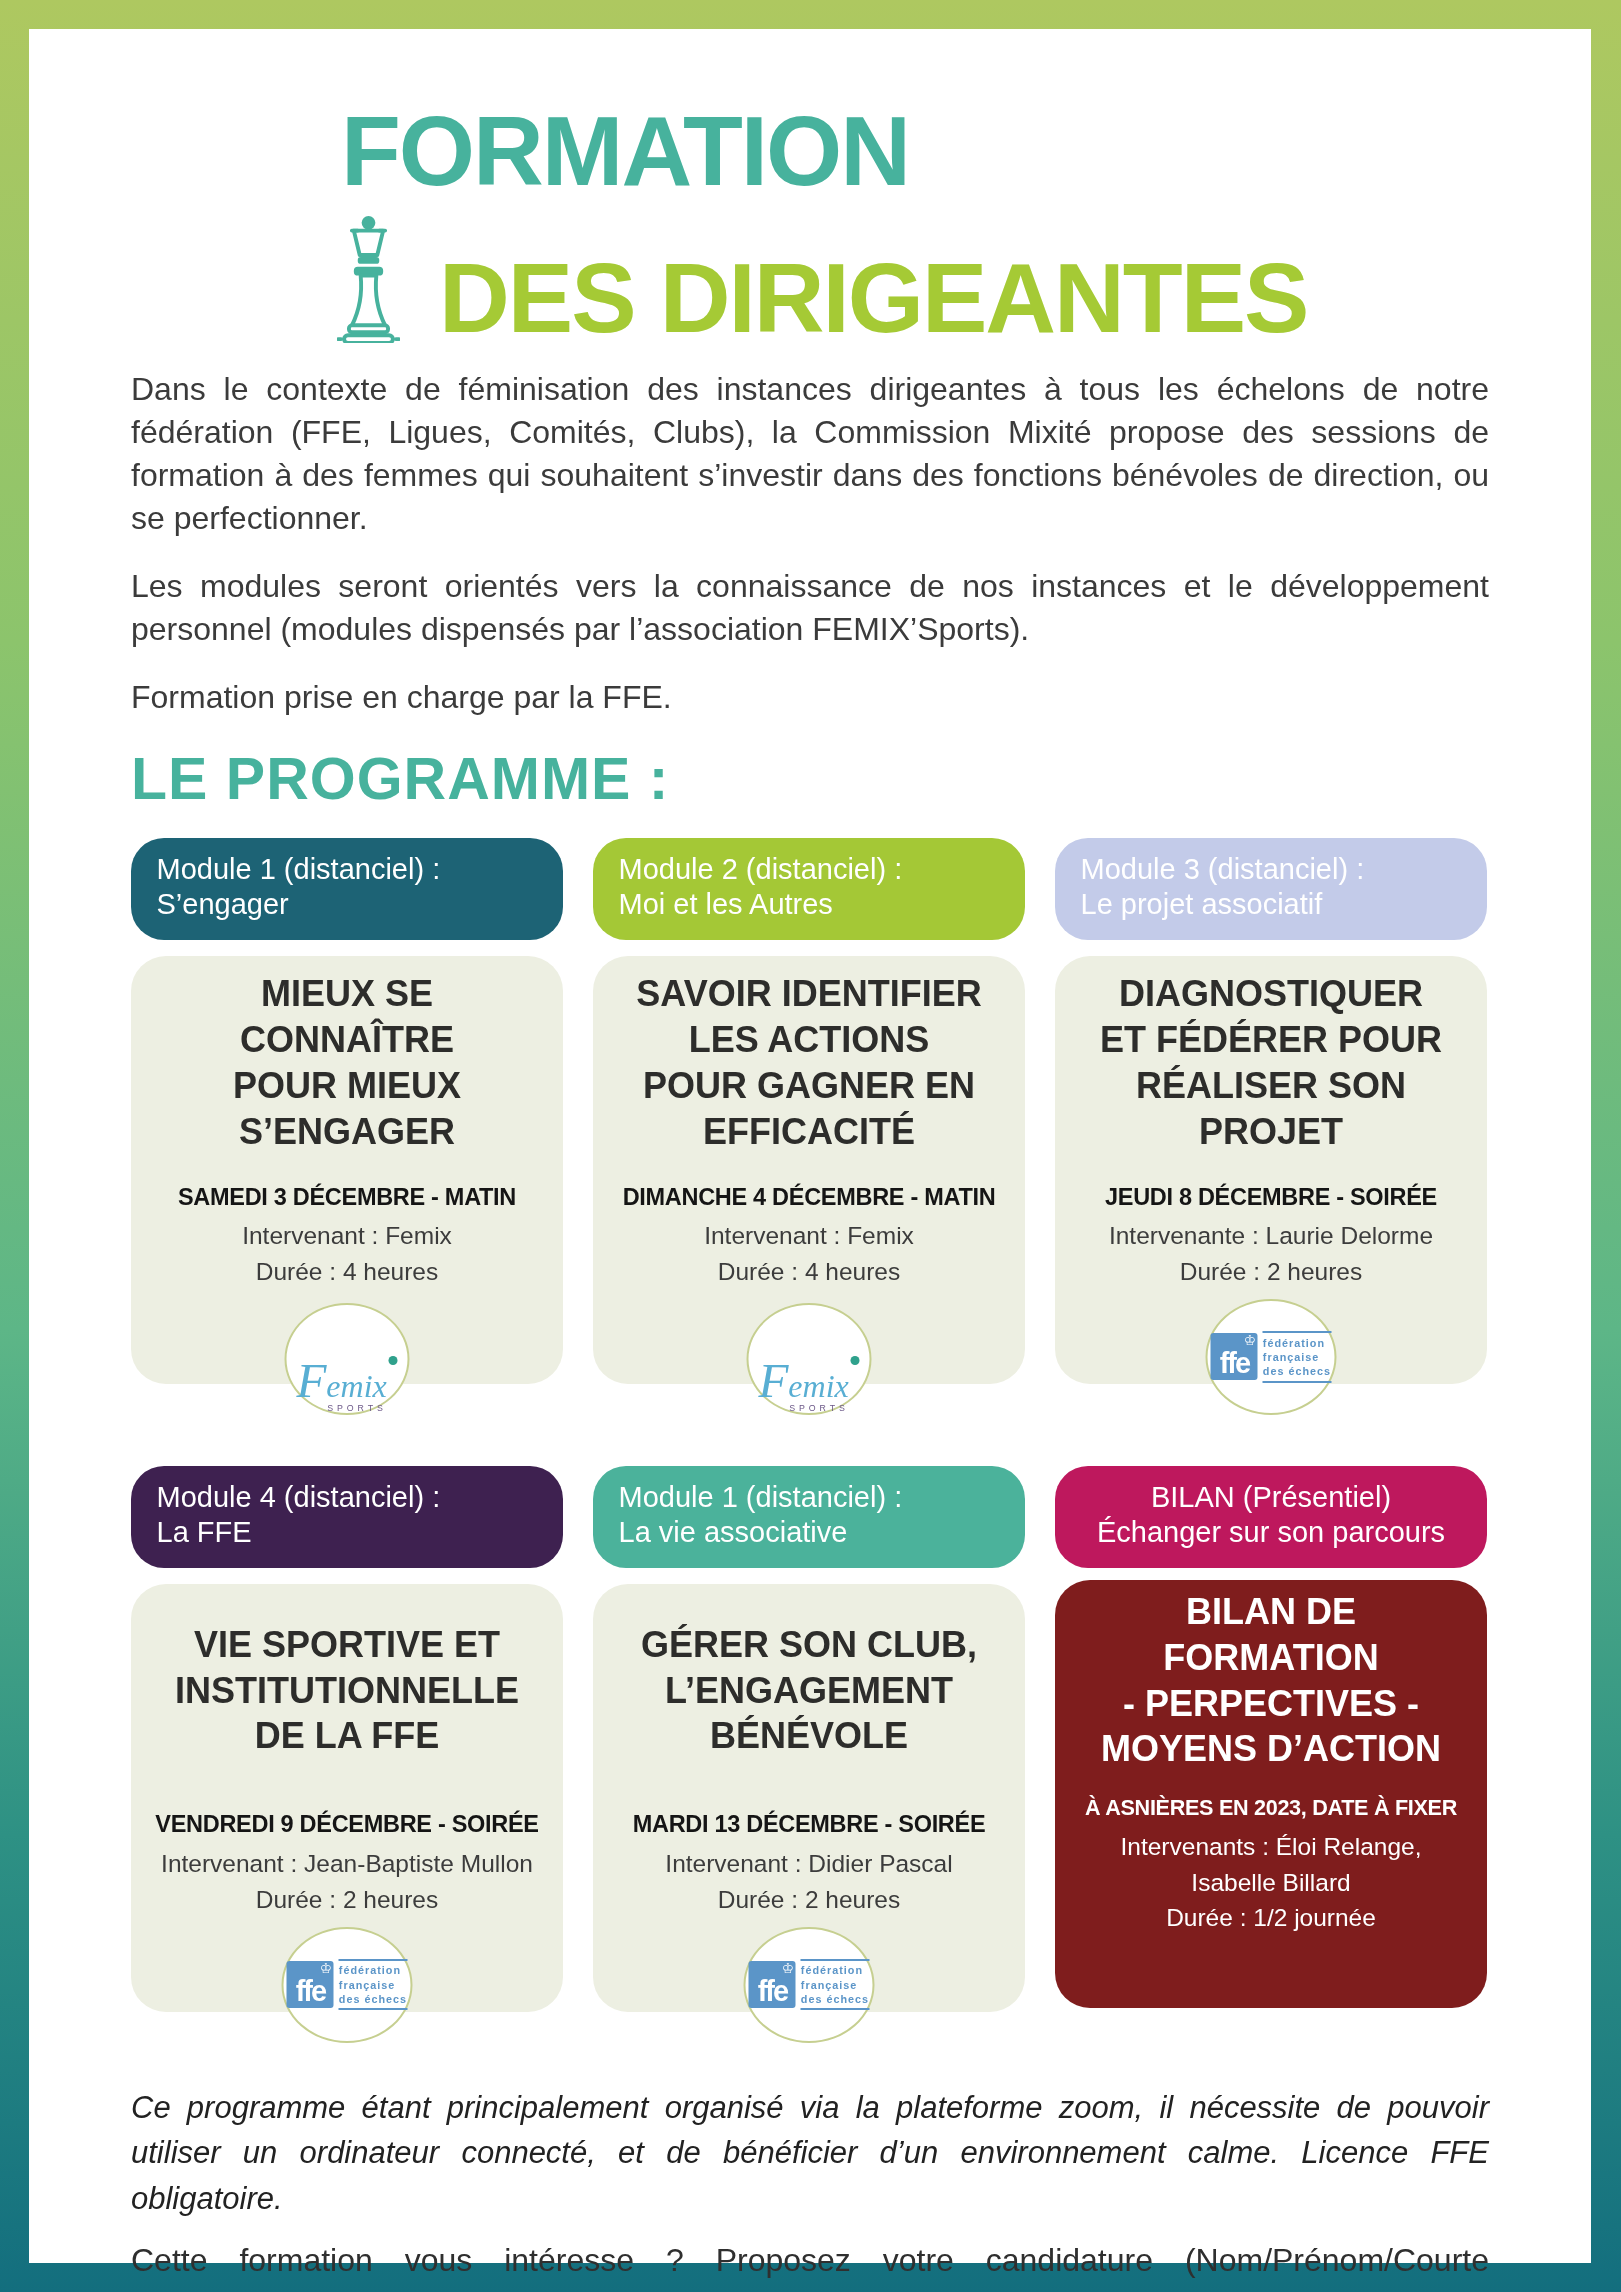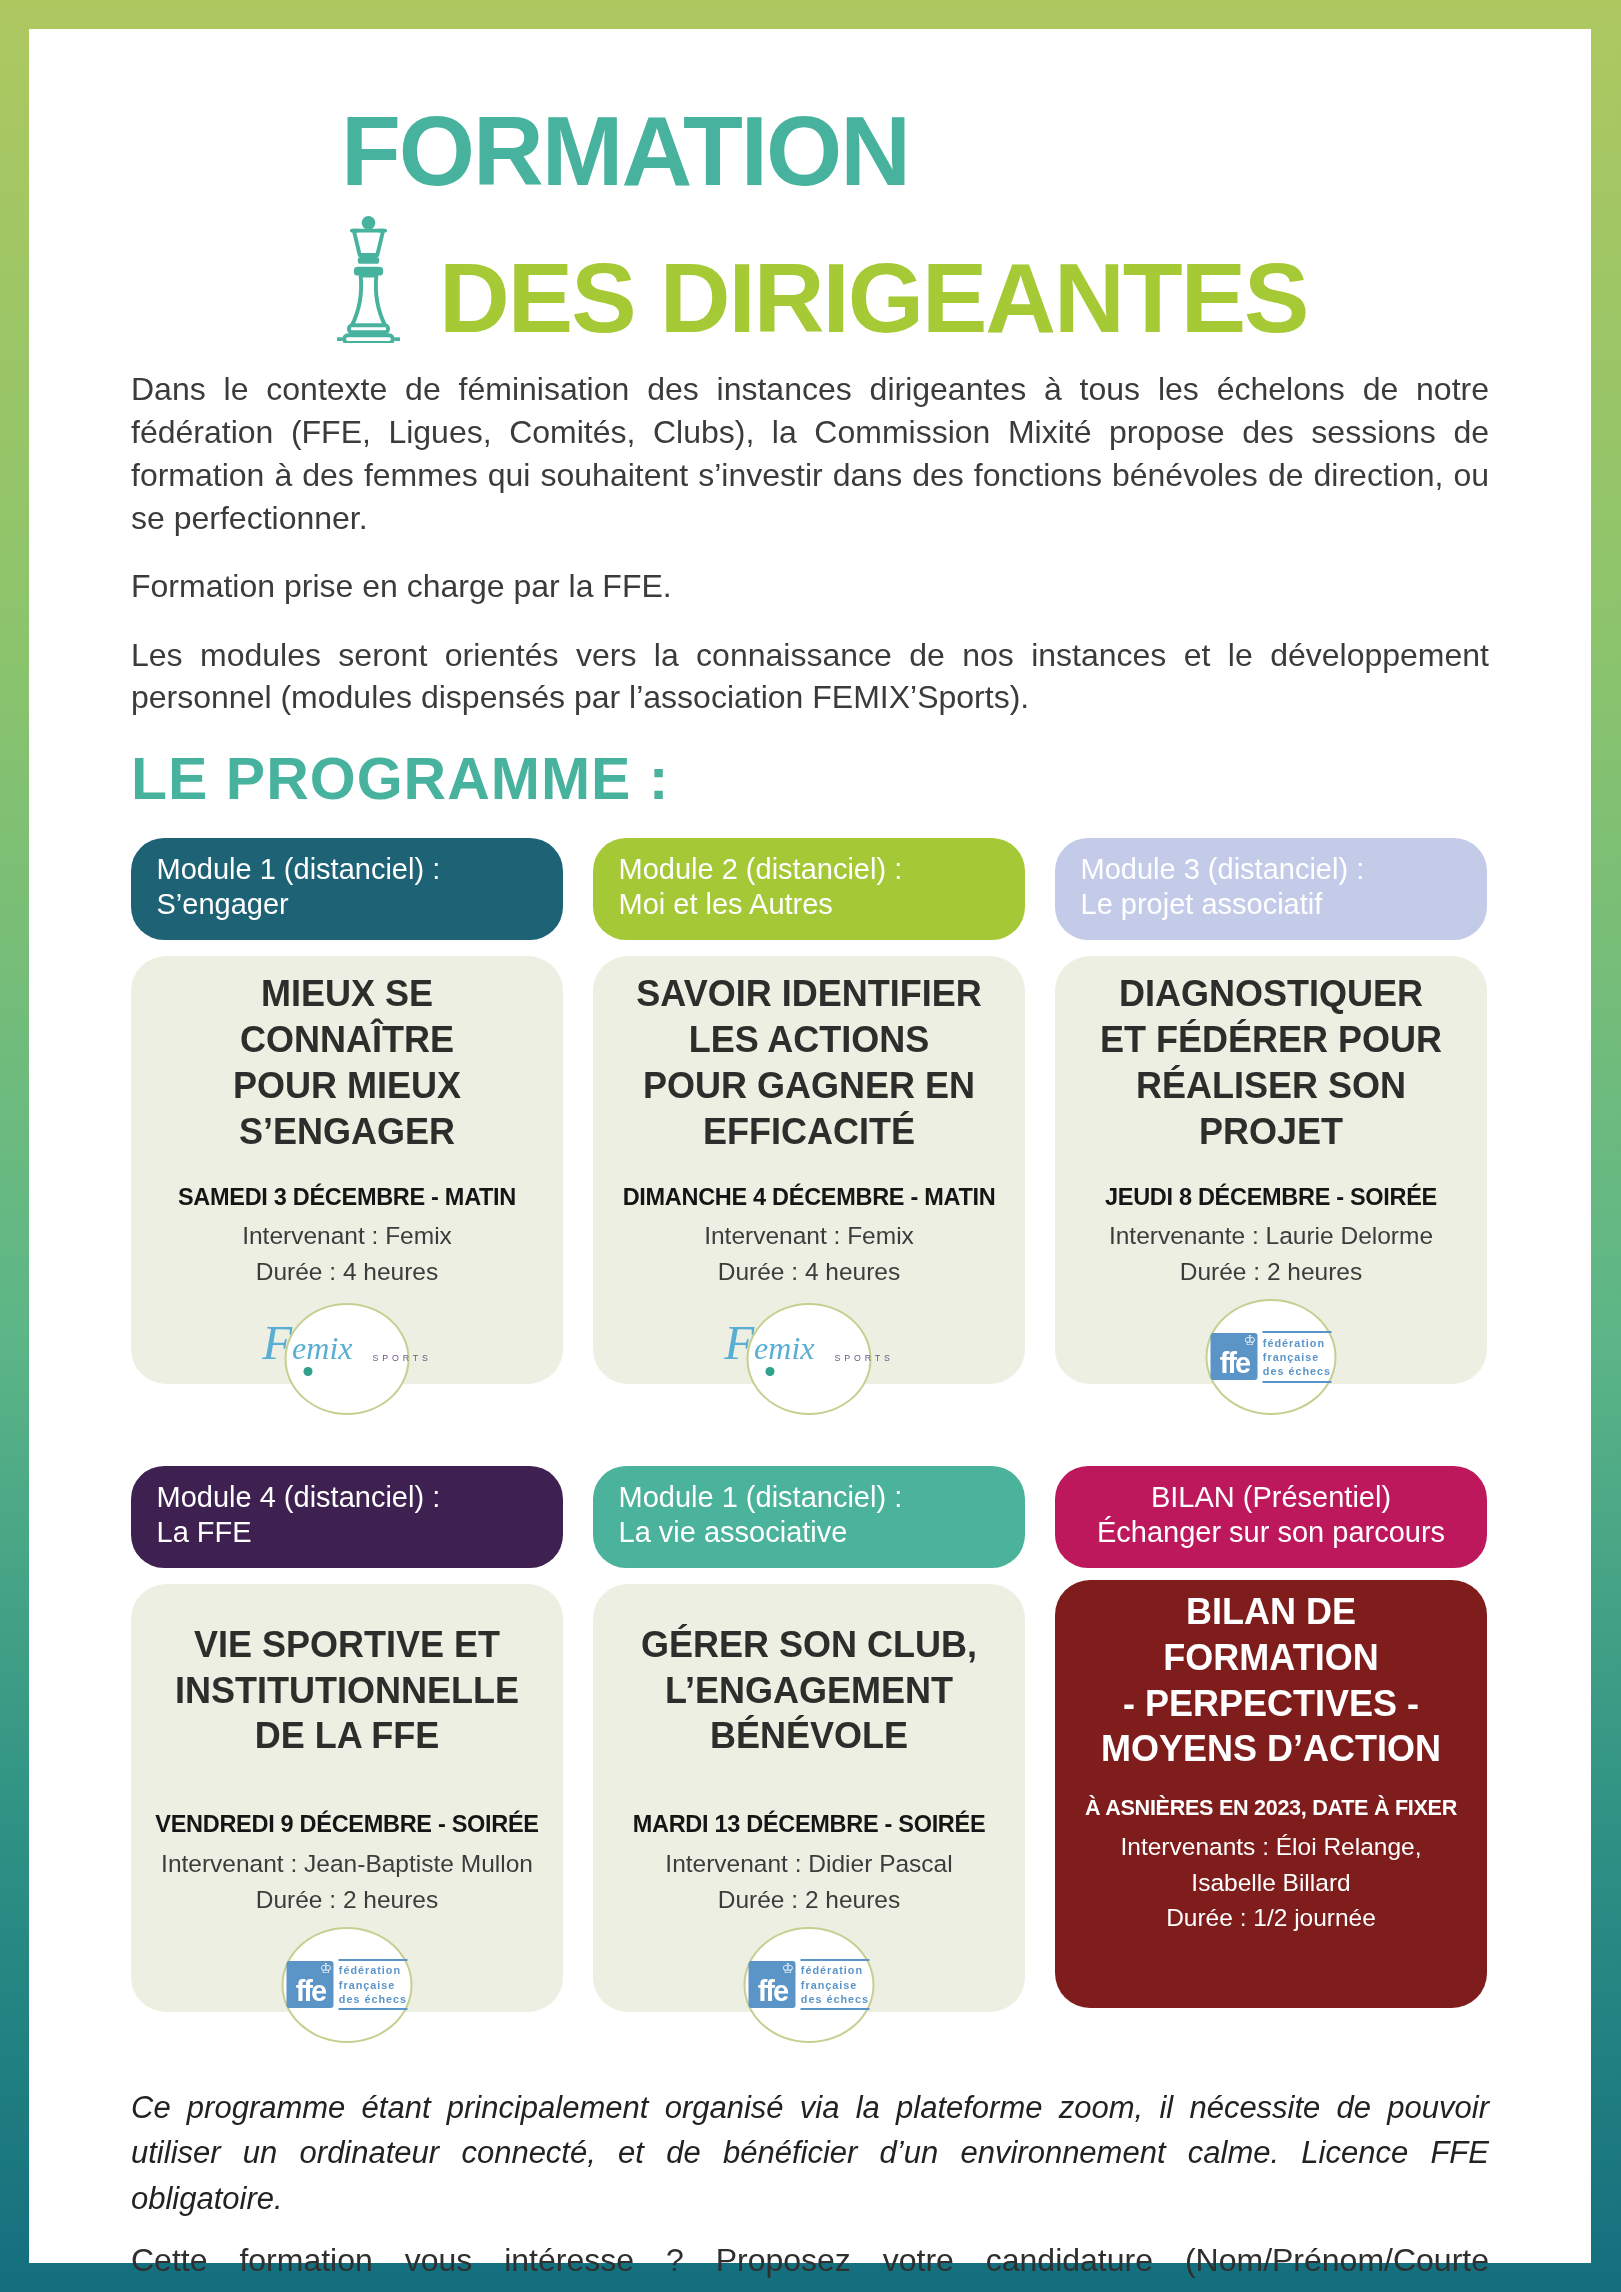--- a/index.html
+++ b/index.html
@@ -65,21 +65,21 @@
   .m6 .card-header { background:#be185d; text-align:center; }
   .m6 .card-body  { background:#7f1d1d; }
   .m6 .card-title { color:#ffffff; margin-top:39px; min-height:202px; }
   .m6 .card-date  { color:#ffffff; font-size:21.6px; }
   .m6 .card-info  { color:#ffffff; }
 
   
   .card-logo { position:absolute; bottom:-31px; left:50%; transform:translateX(-50%); z-index:3; }
   .femix-oval {
     width:125px; height:112px; background:#fff; border:2px solid #c6cf90; border-radius:50%;
-    display:flex; flex-direction:row; align-items:center; justify-content:center;
+    display:flex; flex-direction:column; align-items:center; justify-content:flex-end;
   }
   .femix-name { font-family:"Liberation Serif", serif; font-style:italic; color:#58aed3; font-size:32px; line-height:1; }
   .femix-name .cap { font-size:49px; }
   .femix-dot { display:inline-block; width:8.8px; height:8.8px; border-radius:50%; background:#2fa18c; margin-left:2px; vertical-align:top; }
   .femix-sports { font-size:8.8px; font-weight:normal; letter-spacing:3.9px; color:#6b5787; margin-top:-2px;margin-left:20px; }
 
   .ffe-oval {
     width:131px; height:116px; background:#fff; border:2px solid #c6cf90; border-radius:50%;
     display:flex; align-items:center; justify-content:center; gap:4.9px;
   }
@@ -121,22 +121,22 @@
             <rect x="7" y="124" width="50" height="8" rx="4" fill="#ffffff"></rect>
             <path d="M1 128 L4 128 M60 128 L63 128"></path>
           </g>
         </svg>
       </span>
       <span class="title-line2-text">DES DIRIGEANTES</span>
     </div>
 
     <div class="intro">
       <p>Dans le contexte de féminisation des instances dirigeantes à tous les échelons de notre fédération (FFE, Ligues, Comités, Clubs), la Commission Mixité propose des sessions de formation à des femmes qui souhaitent s’investir dans des fonctions bénévoles de direction, ou se perfectionner.</p>
+      <p>Les modules seront orientés vers la connaissance de nos instances et le développement personnel (modules dispensés par l’association FEMIX’Sports).</p>
       <p>Formation prise en charge par la FFE.</p>
-      <p>Les modules seront orientés vers la connaissance de nos instances et le développement personnel (modules dispensés par l’association FEMIX’Sports).</p>
     </div>
 
     <div class="program-heading">LE PROGRAMME :</div>
 
     <div class="grid">
 
       <div class="card m1">
         <div class="card-header">
           <div class="hl">Module 1 (distanciel) :</div>
           <div class="sl">S’engager</div>

